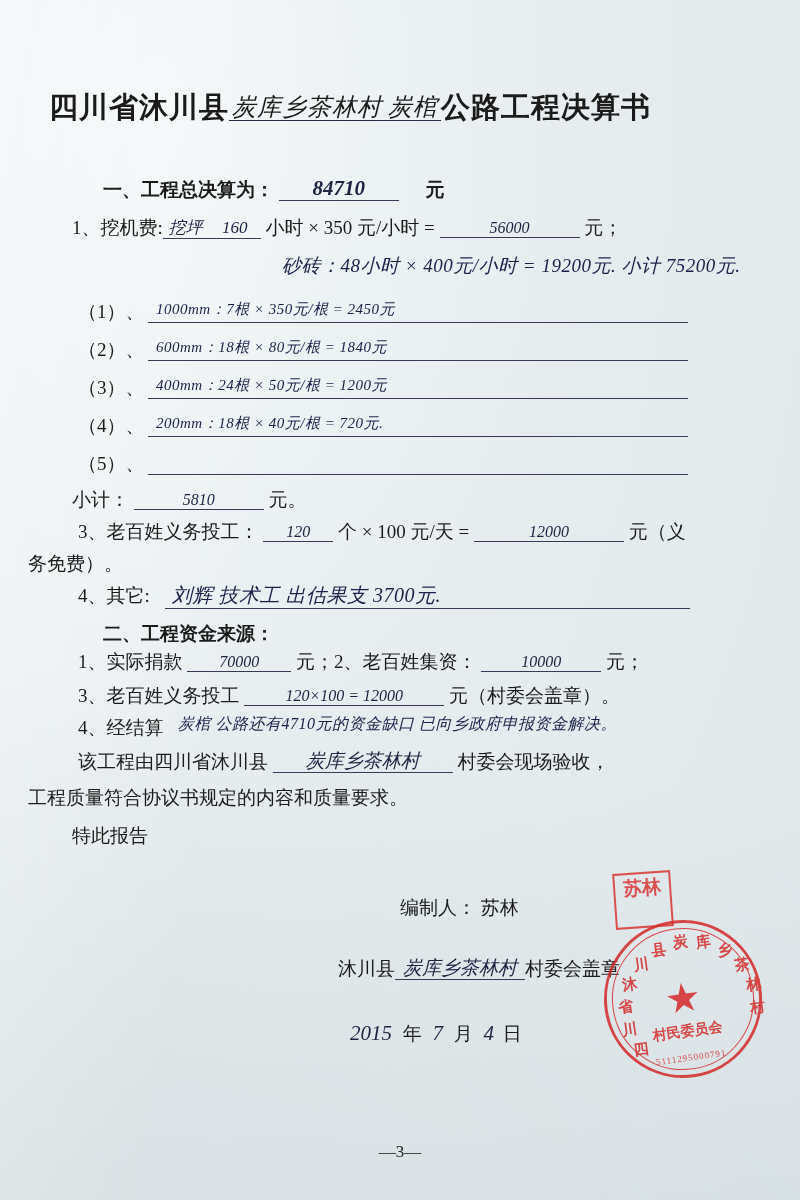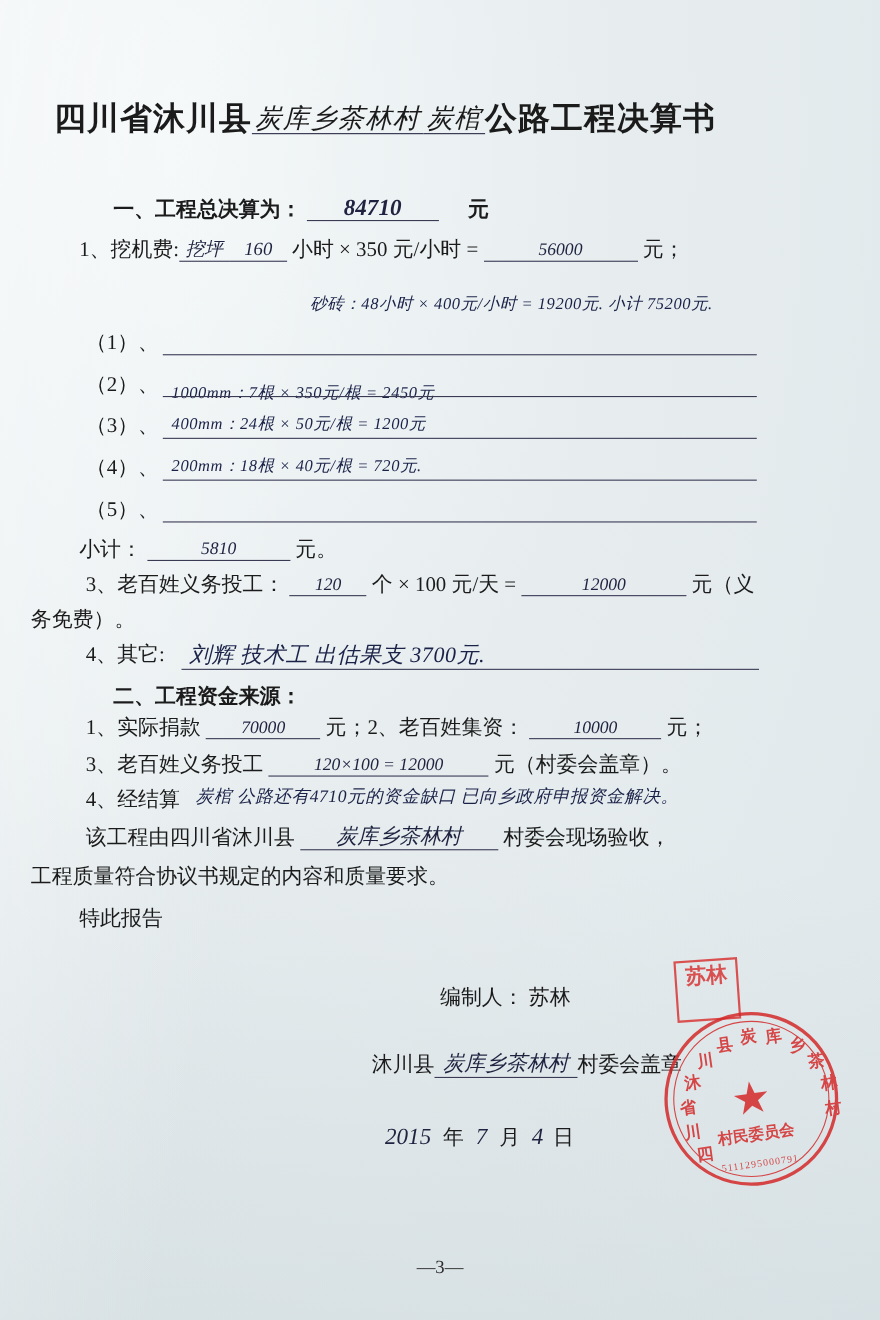--- a/index.html
+++ b/index.html
@@ -213,28 +213,29 @@
     <span style="margin-left:22px;">元</span>
   </div>
 
   <div class="line" style="left:72px; top:218px;">
     <span>1、挖机费:</span><span class="fill" style="width:46px; font-size:17px;">挖坪</span><span class="fill" style="width:52px; font-size:17px;">160</span>
     <span>小时 × 350 元/小时 =</span>
     <span class="fill" style="width:140px;">56000</span>
     <span>元；</span>
   </div>
 
-  <div class="hw-over" style="left:282px; top:267px; font-size:15px;">砂砖：48小时 × 400元/小时 = 19200元. 小计 75200元.</div>
+  <div class="hw-over" style="left:282px; top:253px; font-size:19px;">砂砖：48小时 × 400元/小时 = 19200元. 小计 75200元.</div>
 
   <div class="line" style="left:78px; top:302px;">（1）、</div>
   <div class="ruled" style="left:148px; top:322px; width:540px;"></div>
-  <div class="hw-over" style="left:156px; top:300px;margin-top:48px;">1000mm：7根 × 350元/根 = 2450元</div>
+  <div class="hw-over" style="left:156px; top:300px;">1000mm：7根 × 350元/根 = 2450元</div>
 
   <div class="line" style="left:78px; top:340px;">（2）、</div>
   <div class="ruled" style="left:148px; top:360px; width:540px;"></div>
+  <div class="hw-over" style="left:156px; top:338px;">600mm：18根 × 80元/根 = 1840元</div>
 
   <div class="line" style="left:78px; top:378px;">（3）、</div>
   <div class="ruled" style="left:148px; top:398px; width:540px;"></div>
   <div class="hw-over" style="left:156px; top:376px;">400mm：24根 × 50元/根 = 1200元</div>
 
   <div class="line" style="left:78px; top:416px;">（4）、</div>
   <div class="ruled" style="left:148px; top:436px; width:540px;"></div>
   <div class="hw-over" style="left:156px; top:414px;">200mm：18根 × 40元/根 = 720元.</div>
 
   <div class="line" style="left:78px; top:454px;">（5）、</div>

